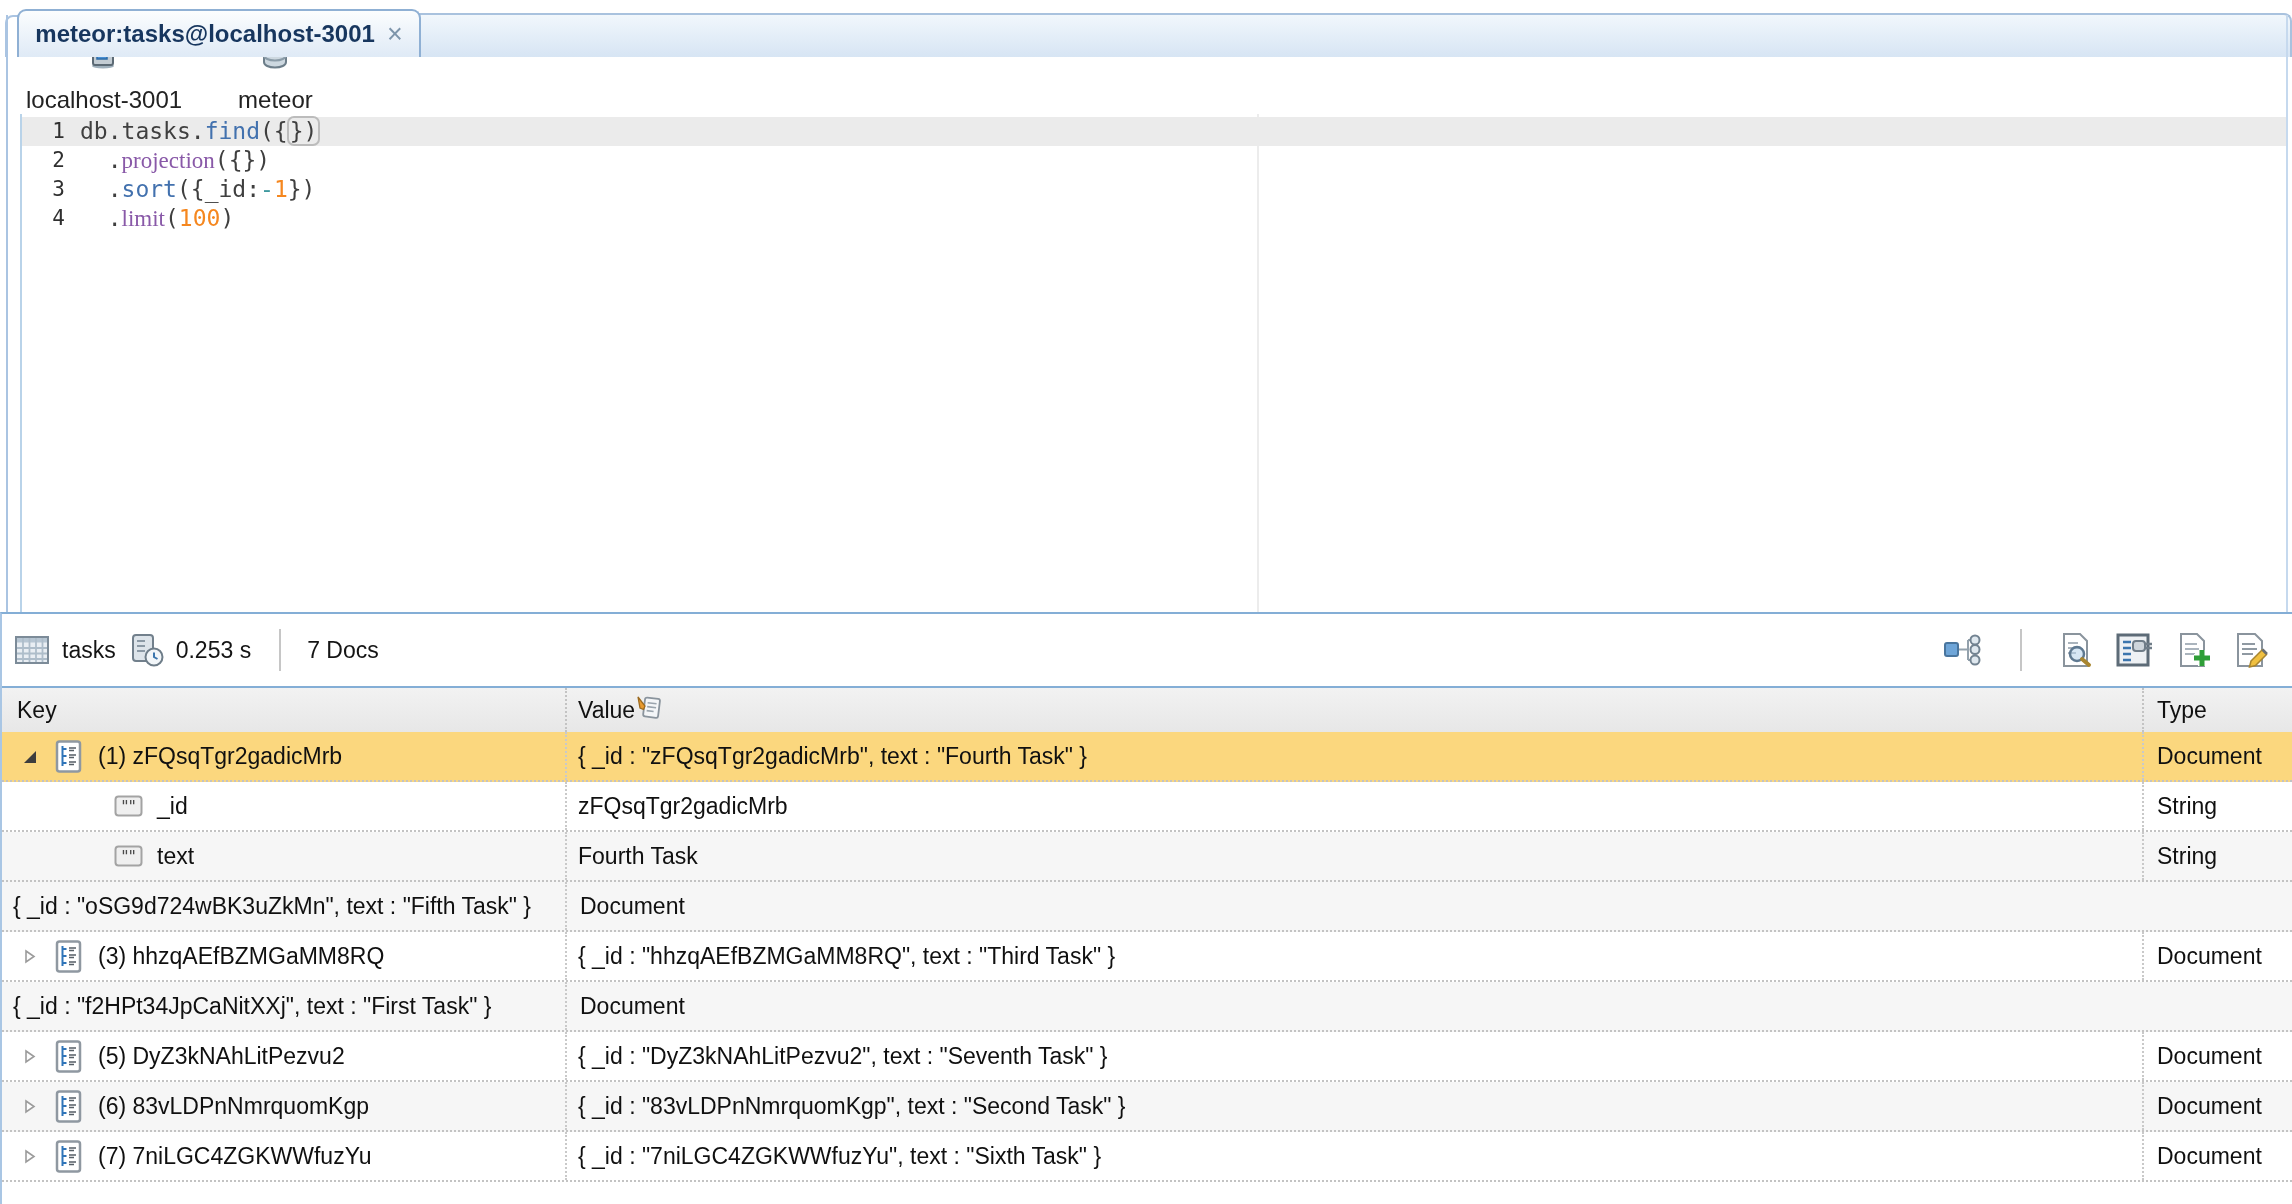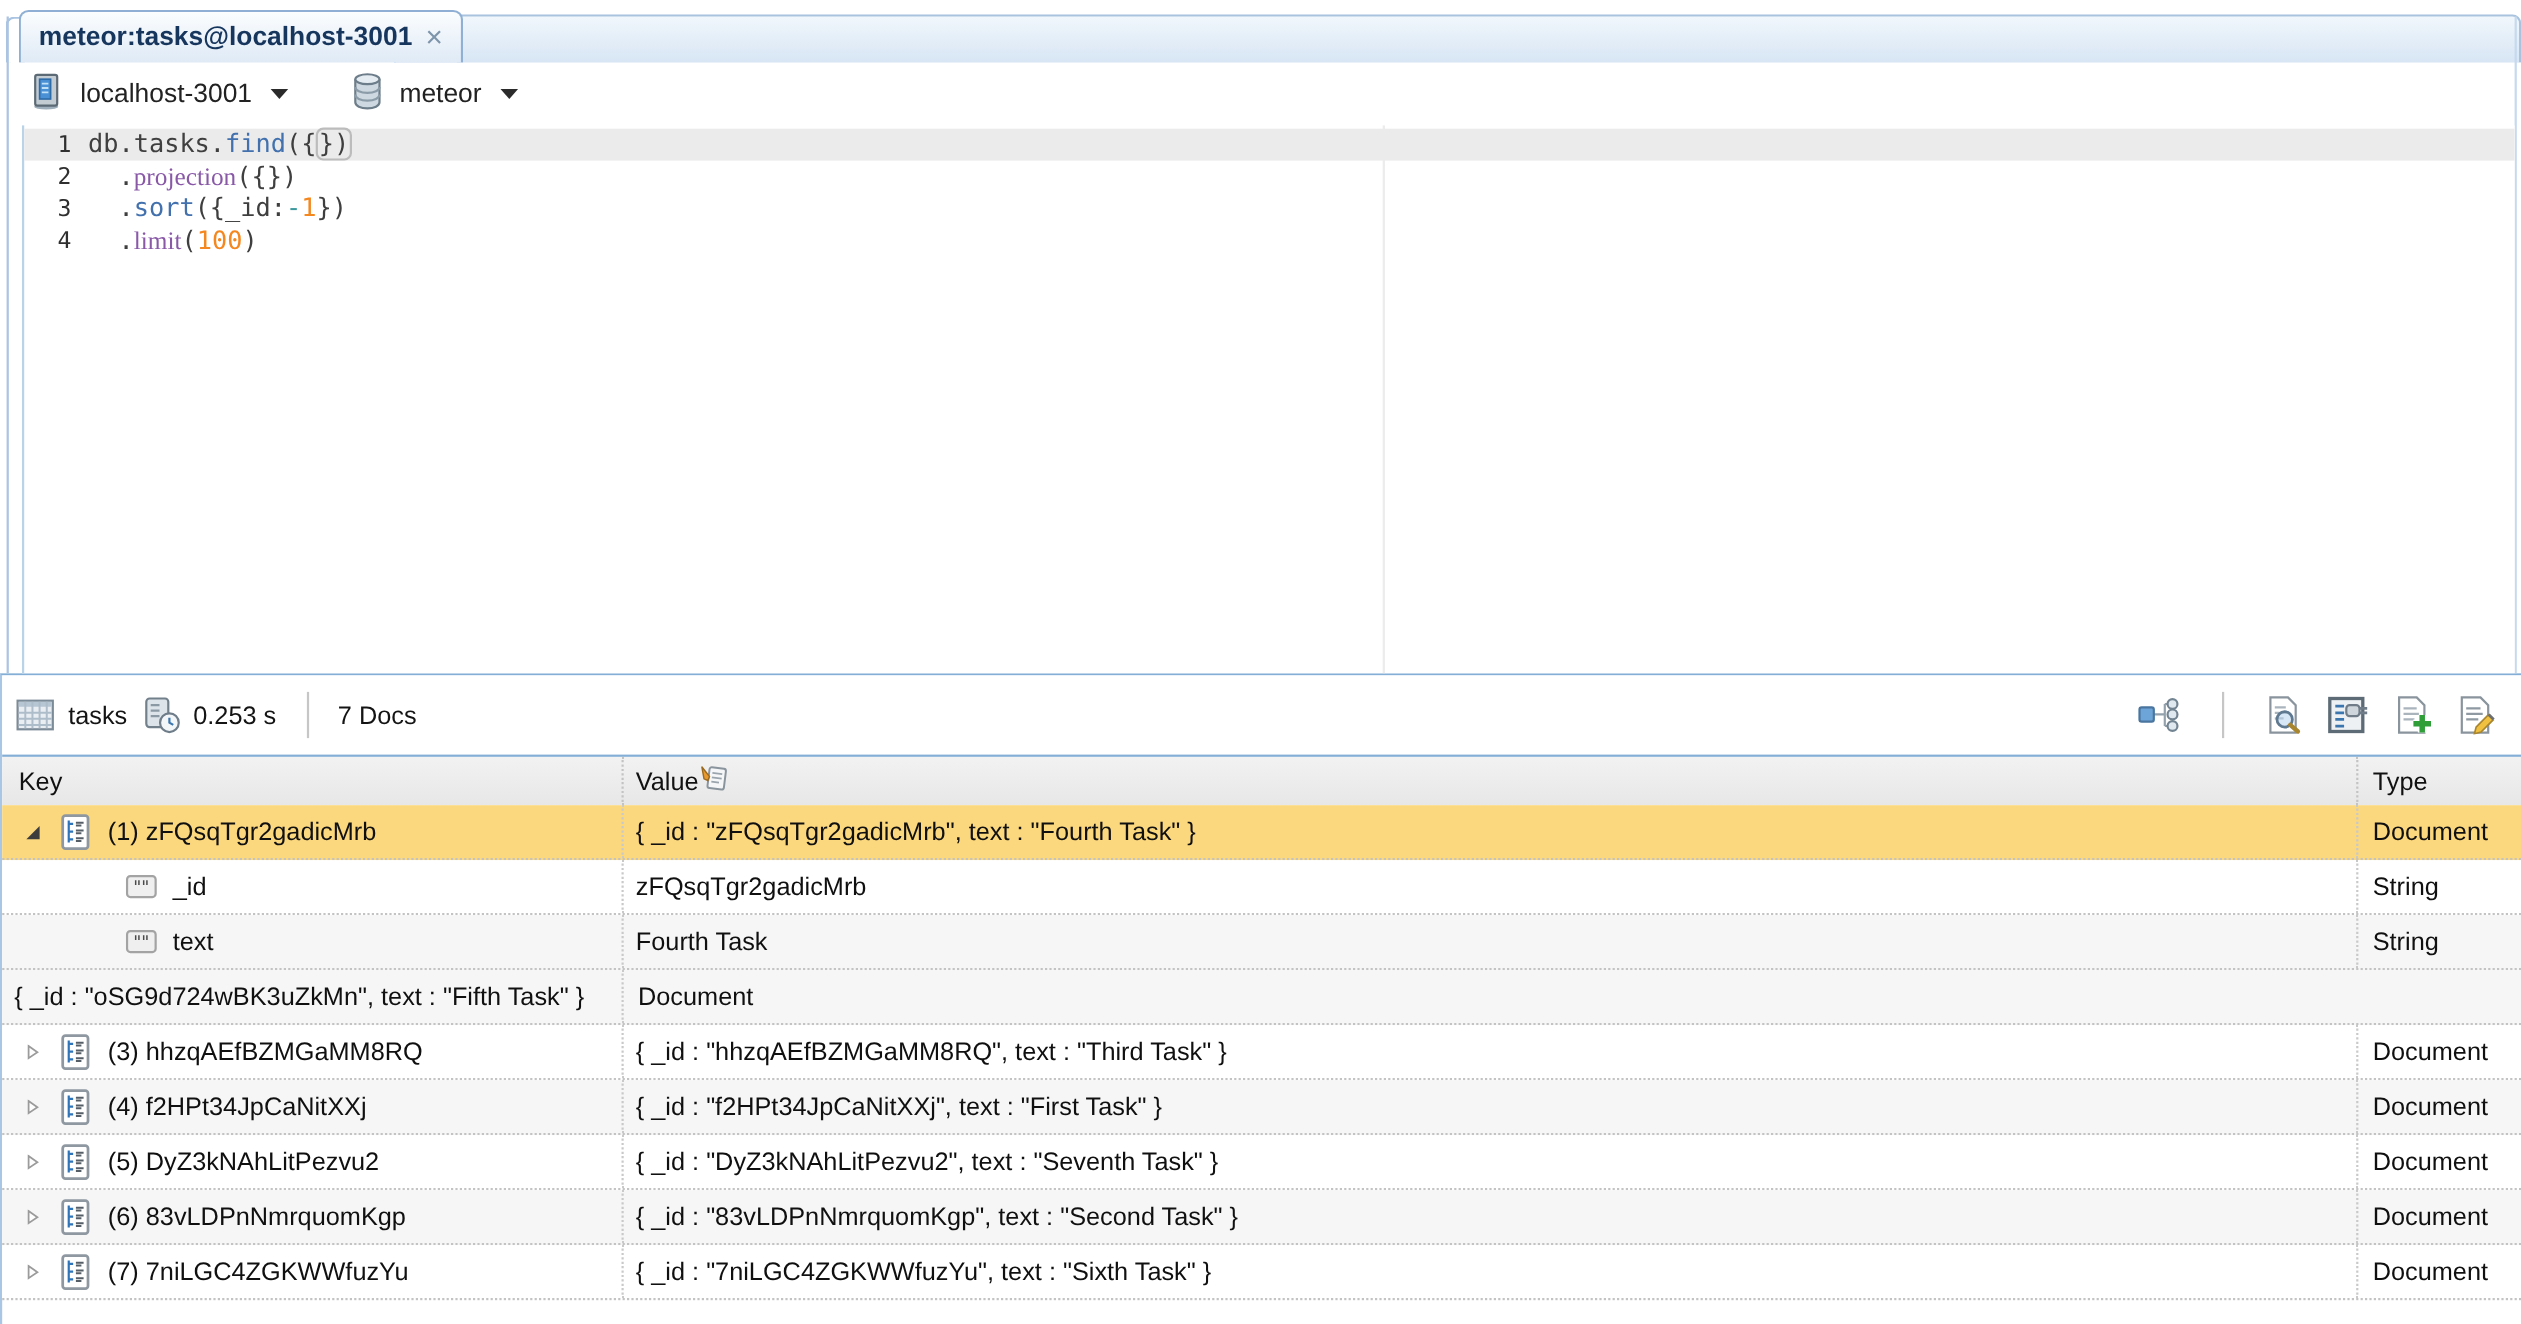--- a/index.html
+++ b/index.html
@@ -18,21 +18,21 @@
          background:linear-gradient(#fbfdfe,#dfeaf6);
          border:2px solid #8fb0d4; border-bottom:none;
          border-radius:9px 9px 0 0; z-index:3;
          display:flex; align-items:center; justify-content:center; gap:12px; }
   .tab-title { font-size:24px; font-weight:bold; color:#17365e; }
   .tab-close { font-size:27px; color:#7d95ab; line-height:1; cursor:default; }
 
   
   .connbar { height:57px; display:flex; align-items:center; padding-left:20px; gap:14px;
              background:#fff; }
-  .conn-item { display:flex; align-items:center; gap:13px; padding:4px 6px; }
+  .conn-item { display:flex; align-items:center; gap:13px; padding:4px 6px;flex-direction:column; }
   .conn-label { font-size:24px; color:#222; }
   .caret { width:0; height:0; border-left:8px solid transparent; border-right:8px solid transparent;
            border-top:9px solid #2b2b2b; margin-left:4px; }
   .conn-gap { width:16px; }
 
   
   .editor { position:relative; height:498px; background:#fff; }
   .outer-border-l { position:absolute; left:6px; top:-99px; bottom:0; width:2px; background:#aac4e2; }
   .outer-border-r { position:absolute; right:4px; top:-99px; bottom:0; width:2px; background:#c6d9ee; }
   .editor-frame { position:absolute; left:20px; right:6px; top:0; bottom:0;
@@ -317,106 +317,90 @@
           <span class="keytext">(3) hhzqAEfBZMGaMM8RQ</span>
         </div>
         <div class="td td-value">
           <span class="valtext">{ _id : "hhzqAEfBZMGaMM8RQ", text : "Third Task" }</span>
         </div>
         <div class="td td-type">
           <span class="typetext">Document</span>
         </div>
       </div>
       <div class="trow alt">
+        <div class="td td-value">
+          <span class="valtext">{ _id : "f2HPt34JpCaNitXXj", text : "First Task" }</span>
+        </div>
+        <div class="td td-type">
+          <span class="typetext">Document</span>
+        </div>
+      </div>
+      <div class="trow">
         <div class="td td-key">
           <span class="expander">
             <svg width="19" height="19" viewBox="0 0 19 19">
               <polygon points="6,4 14,9.5 6,15" fill="#fdfdfd" stroke="#9b9b9b" stroke-width="1.6"></polygon>
             </svg>
           </span>
           <span class="rowicon">
             <svg width="31" height="33" viewBox="0 0 31 33">
               <rect x="4" y="1.5" width="23" height="30" rx="2.5" fill="#ffffff" stroke="#8f98a1" stroke-width="2.5"></rect>
               <path d="M9.5 6 v20" stroke="#2f74b8" stroke-width="2" fill="none"></path>
               <path d="M9.5 9 h4 M9.5 16 h4 M9.5 23 h4" stroke="#2f74b8" stroke-width="2"></path>
               <path d="M16 8 h7 M16 10.5 h5 M16 15 h7 M16 17.5 h5 M16 22 h7 M16 24.5 h5" stroke="#555e66" stroke-width="1.7"></path>
             </svg>
           </span>
-          <span class="keytext">(4) f2HPt34JpCaNitXXj</span>
-        </div>
-        <div class="td td-value">
-          <span class="valtext">{ _id : "f2HPt34JpCaNitXXj", text : "First Task" }</span>
+          <span class="keytext">(5) DyZ3kNAhLitPezvu2</span>
+        </div>
+        <div class="td td-value">
+          <span class="valtext">{ _id : "DyZ3kNAhLitPezvu2", text : "Seventh Task" }</span>
+        </div>
+        <div class="td td-type">
+          <span class="typetext">Document</span>
+        </div>
+      </div>
+      <div class="trow alt">
+        <div class="td td-key">
+          <span class="expander">
+            <svg width="19" height="19" viewBox="0 0 19 19">
+              <polygon points="6,4 14,9.5 6,15" fill="#fdfdfd" stroke="#9b9b9b" stroke-width="1.6"></polygon>
+            </svg>
+          </span>
+          <span class="rowicon">
+            <svg width="31" height="33" viewBox="0 0 31 33">
+              <rect x="4" y="1.5" width="23" height="30" rx="2.5" fill="#ffffff" stroke="#8f98a1" stroke-width="2.5"></rect>
+              <path d="M9.5 6 v20" stroke="#2f74b8" stroke-width="2" fill="none"></path>
+              <path d="M9.5 9 h4 M9.5 16 h4 M9.5 23 h4" stroke="#2f74b8" stroke-width="2"></path>
+              <path d="M16 8 h7 M16 10.5 h5 M16 15 h7 M16 17.5 h5 M16 22 h7 M16 24.5 h5" stroke="#555e66" stroke-width="1.7"></path>
+            </svg>
+          </span>
+          <span class="keytext">(6) 83vLDPnNmrquomKgp</span>
+        </div>
+        <div class="td td-value">
+          <span class="valtext">{ _id : "83vLDPnNmrquomKgp", text : "Second Task" }</span>
         </div>
         <div class="td td-type">
           <span class="typetext">Document</span>
         </div>
       </div>
       <div class="trow">
         <div class="td td-key">
           <span class="expander">
             <svg width="19" height="19" viewBox="0 0 19 19">
               <polygon points="6,4 14,9.5 6,15" fill="#fdfdfd" stroke="#9b9b9b" stroke-width="1.6"></polygon>
             </svg>
           </span>
           <span class="rowicon">
             <svg width="31" height="33" viewBox="0 0 31 33">
               <rect x="4" y="1.5" width="23" height="30" rx="2.5" fill="#ffffff" stroke="#8f98a1" stroke-width="2.5"></rect>
               <path d="M9.5 6 v20" stroke="#2f74b8" stroke-width="2" fill="none"></path>
               <path d="M9.5 9 h4 M9.5 16 h4 M9.5 23 h4" stroke="#2f74b8" stroke-width="2"></path>
               <path d="M16 8 h7 M16 10.5 h5 M16 15 h7 M16 17.5 h5 M16 22 h7 M16 24.5 h5" stroke="#555e66" stroke-width="1.7"></path>
             </svg>
           </span>
-          <span class="keytext">(5) DyZ3kNAhLitPezvu2</span>
-        </div>
-        <div class="td td-value">
-          <span class="valtext">{ _id : "DyZ3kNAhLitPezvu2", text : "Seventh Task" }</span>
-        </div>
-        <div class="td td-type">
-          <span class="typetext">Document</span>
-        </div>
-      </div>
-      <div class="trow alt">
-        <div class="td td-key">
-          <span class="expander">
-            <svg width="19" height="19" viewBox="0 0 19 19">
-              <polygon points="6,4 14,9.5 6,15" fill="#fdfdfd" stroke="#9b9b9b" stroke-width="1.6"></polygon>
-            </svg>
-          </span>
-          <span class="rowicon">
-            <svg width="31" height="33" viewBox="0 0 31 33">
-              <rect x="4" y="1.5" width="23" height="30" rx="2.5" fill="#ffffff" stroke="#8f98a1" stroke-width="2.5"></rect>
-              <path d="M9.5 6 v20" stroke="#2f74b8" stroke-width="2" fill="none"></path>
-              <path d="M9.5 9 h4 M9.5 16 h4 M9.5 23 h4" stroke="#2f74b8" stroke-width="2"></path>
-              <path d="M16 8 h7 M16 10.5 h5 M16 15 h7 M16 17.5 h5 M16 22 h7 M16 24.5 h5" stroke="#555e66" stroke-width="1.7"></path>
-            </svg>
-          </span>
-          <span class="keytext">(6) 83vLDPnNmrquomKgp</span>
-        </div>
-        <div class="td td-value">
-          <span class="valtext">{ _id : "83vLDPnNmrquomKgp", text : "Second Task" }</span>
-        </div>
-        <div class="td td-type">
-          <span class="typetext">Document</span>
-        </div>
-      </div>
-      <div class="trow">
-        <div class="td td-key">
-          <span class="expander">
-            <svg width="19" height="19" viewBox="0 0 19 19">
-              <polygon points="6,4 14,9.5 6,15" fill="#fdfdfd" stroke="#9b9b9b" stroke-width="1.6"></polygon>
-            </svg>
-          </span>
-          <span class="rowicon">
-            <svg width="31" height="33" viewBox="0 0 31 33">
-              <rect x="4" y="1.5" width="23" height="30" rx="2.5" fill="#ffffff" stroke="#8f98a1" stroke-width="2.5"></rect>
-              <path d="M9.5 6 v20" stroke="#2f74b8" stroke-width="2" fill="none"></path>
-              <path d="M9.5 9 h4 M9.5 16 h4 M9.5 23 h4" stroke="#2f74b8" stroke-width="2"></path>
-              <path d="M16 8 h7 M16 10.5 h5 M16 15 h7 M16 17.5 h5 M16 22 h7 M16 24.5 h5" stroke="#555e66" stroke-width="1.7"></path>
-            </svg>
-          </span>
           <span class="keytext">(7) 7niLGC4ZGKWWfuzYu</span>
         </div>
         <div class="td td-value">
           <span class="valtext">{ _id : "7niLGC4ZGKWWfuzYu", text : "Sixth Task" }</span>
         </div>
         <div class="td td-type">
           <span class="typetext">Document</span>
         </div>
       </div>
     </div>

